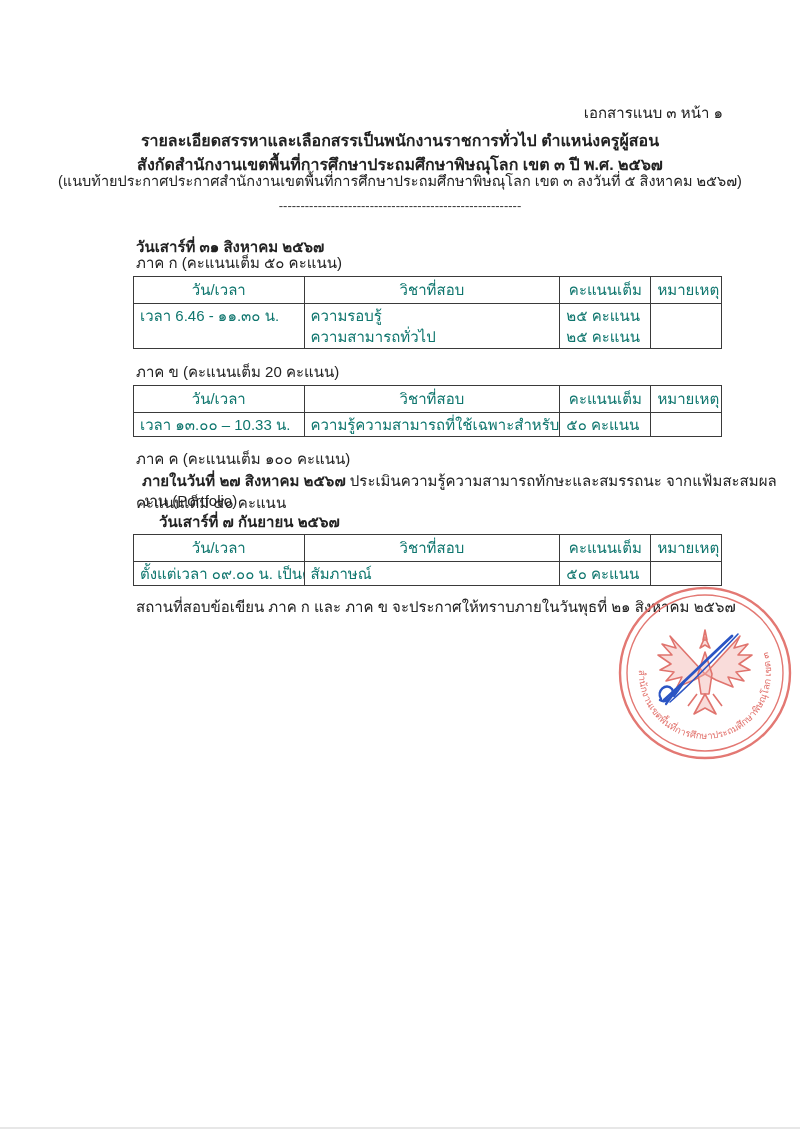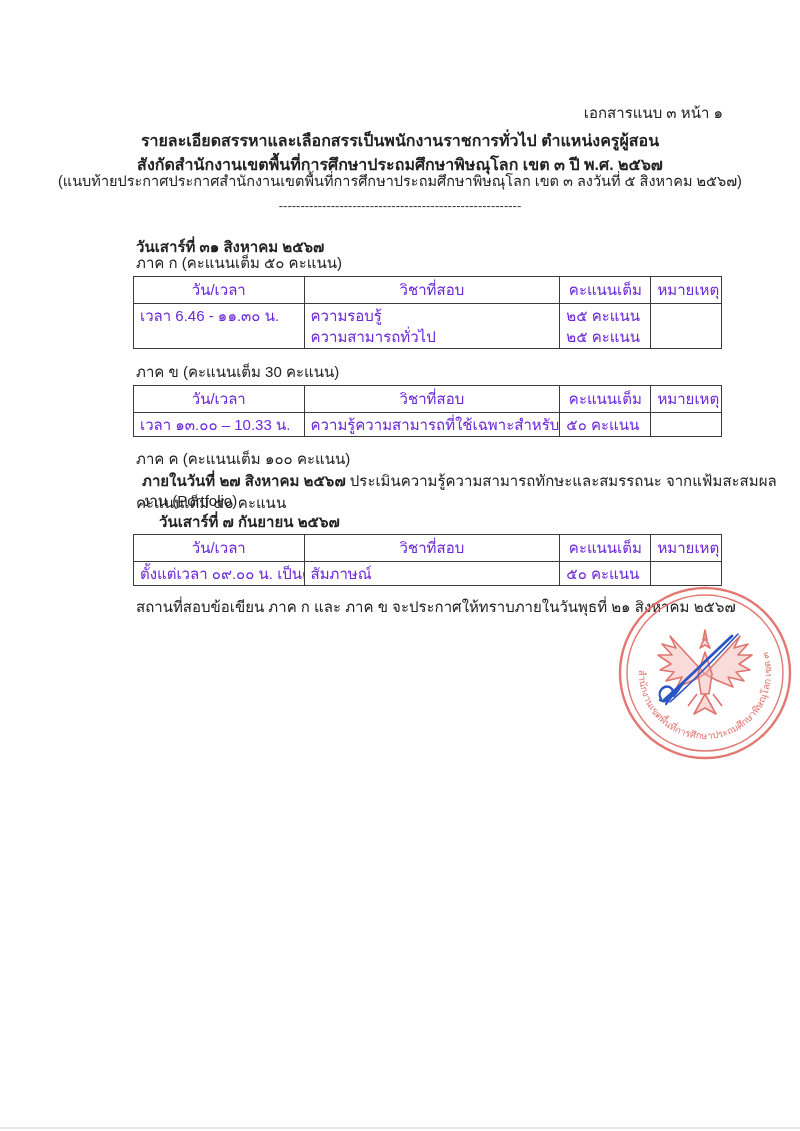--- a/index.html
+++ b/index.html
@@ -33,21 +33,21 @@
   .pc-line2{left:136px;top:493px;}
   .date2{left:159px;top:512px;}
   .footer-note{left:136px;top:597px;}
   .tbl{
     position:absolute;
     left:133px;
     width:589px;
     border-collapse:collapse;
     table-layout:fixed;
     font-size:15px;
-    color:#6d28d9;
+    color:#0f766e;
   }
   .tbl-a{top:276px;}
   .tbl-b{top:385px;}
   .tbl-c{top:534px;}
   .tbl th,.tbl td{
     border:1.4px solid #3a3a3a;
     padding:1px 6px;
     overflow:hidden;
     white-space:nowrap;
   }
@@ -107,21 +107,21 @@
         </td>
         <td class="score-cell">
           <div class="cell-line">๒๕ คะแนน</div>
           <div class="cell-line">๒๕ คะแนน</div>
         </td>
         <td></td>
       </tr>
     </tbody>
   </table>
 
-  <div class="abs t15 part-b">ภาค ข  (คะแนนเต็ม 30 คะแนน)</div>
+  <div class="abs t15 part-b">ภาค ข  (คะแนนเต็ม 20 คะแนน)</div>
 
   <table class="tbl tbl-b">
     <colgroup>
         <col class="col-time">
         <col class="col-subject">
         <col class="col-score">
         <col class="col-note">
       </colgroup>
     <thead>
       <tr>

